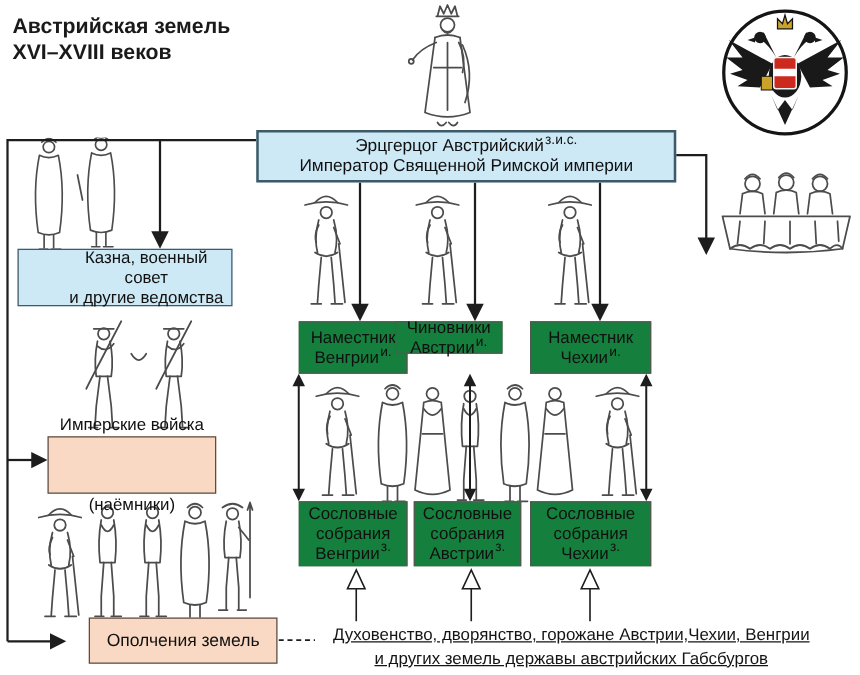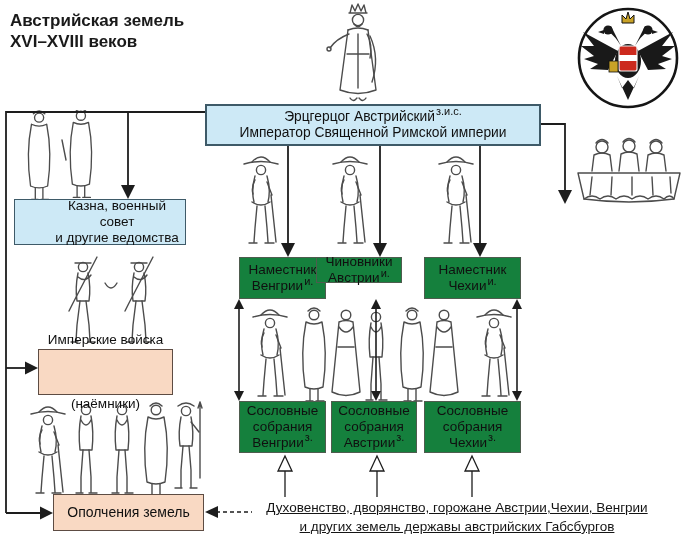--- a/index.html
+++ b/index.html
@@ -25,21 +25,21 @@
   .emperor{left:205px;top:104px;width:336px;height:42px;border-width:2px;font-size:13.8px;}
   .treasury{left:14px;top:199px;width:172px;height:46px;padding-left:37px;}
   .hofrat{left:523px;top:204px;width:161px;height:49px;}
   .gov1{left:239px;top:257px;width:87px;height:42px;}
   .gov2{left:316px;top:257px;width:86px;height:26px;justify-content:center;}
   .gov3{left:424px;top:257px;width:97px;height:42px;}
   .asm1{left:239px;top:401px;width:87px;height:52px;}
   .asm2{left:331px;top:401px;width:86px;height:52px;}
   .asm3{left:424px;top:401px;width:97px;height:52px;}
   .troops{left:38px;top:349px;width:135px;height:46px;gap:48px;}
-  .militia{left:53px;top:494px;width:151px;height:37px;font-size:14px;}
+  .militia{left:71px;top:494px;width:151px;height:37px;font-size:14px;}
   .footer{
     position:absolute;left:228px;top:499px;width:458px;text-align:center;
     font-size:13.5px;line-height:1.4;color:#151515;
   }
   .footer span{display:block;text-decoration:underline;}
   .lines,.fig{position:absolute;}
   .lines{left:0;top:0;z-index:1;}
   .fig{z-index:0;}
   .boxlayer{position:absolute;left:0;top:0;width:100%;height:100%;z-index:2;pointer-events:none;}
   .boxlayer > *{pointer-events:auto;}

